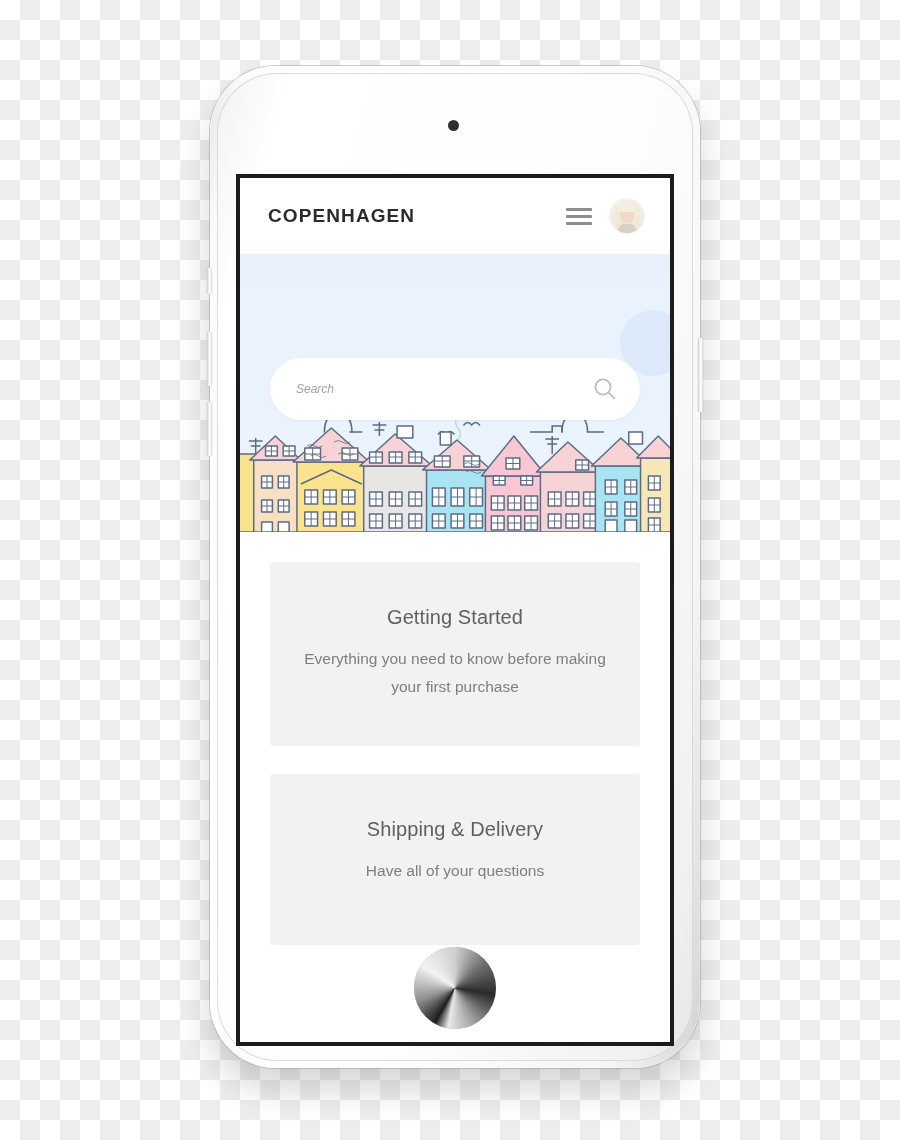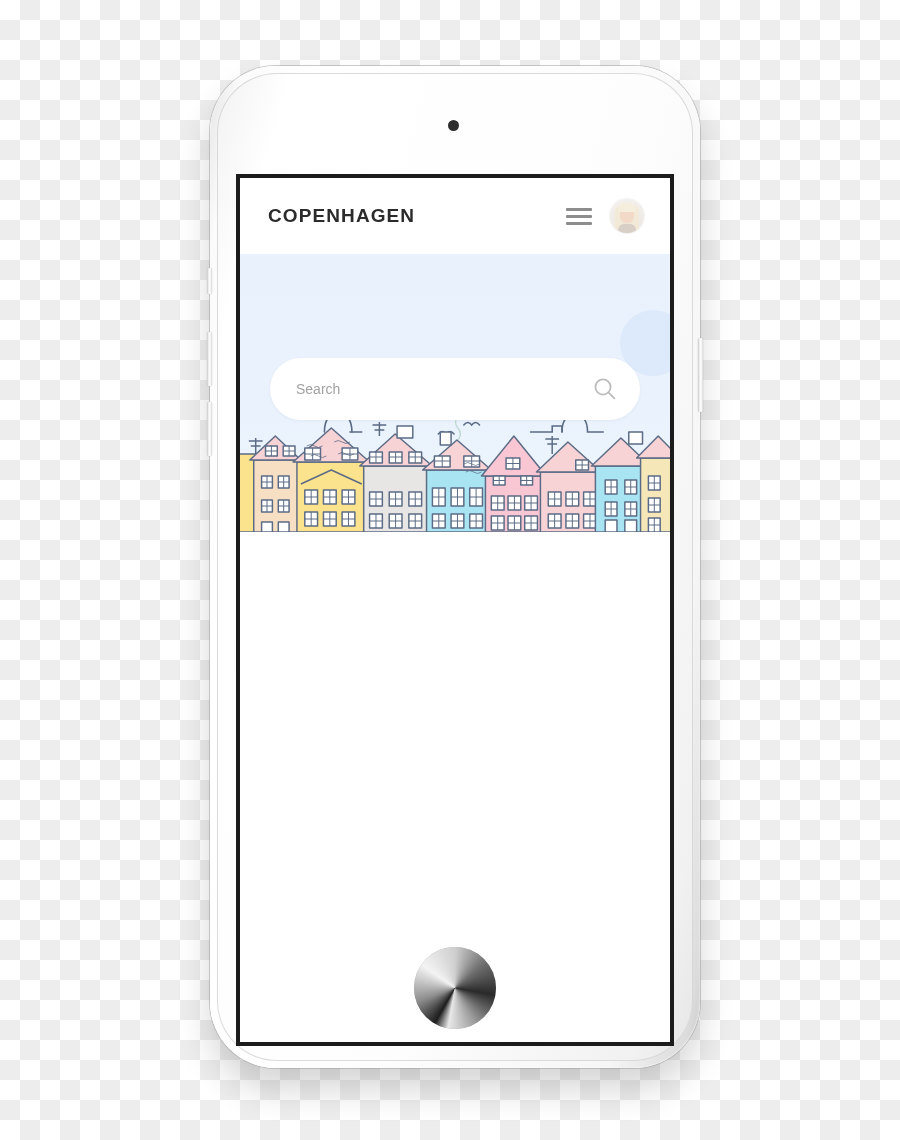--- a/index.html
+++ b/index.html
@@ -166,22 +166,23 @@
     border-radius: 31px;
     display: flex;
     align-items: center;
     padding: 0 22px 0 26px;
     box-shadow: 0 1px 3px rgba(70,90,120,0.07);
   }
   #search-input {
     flex: 1;
     border: none; outline: none; background: transparent;
     font-family: "Liberation Sans", sans-serif;
-    font-size: 14px;
+    font-size: 12px;
     color: #5d5d5d;
+    font-style: italic;
   }
   #search-input::placeholder { color: #a2a2a2; }
   #search-icon { width: 26px; height: 26px; flex: none; }
 
   
   #content {
     background: #ffffff;
     padding: 30px 30px 0 30px;
   }
   .card {
@@ -433,16 +434,29 @@
 
       <div id="search-bar">
         <input id="search-input" type="text" placeholder="Search" style="">
         <svg id="search-icon" viewBox="0 0 26 26">
           <circle cx="11" cy="11" r="7.6" fill="none" stroke="#bdbdbd" stroke-width="1.8"></circle>
           <line x1="16.4" y1="16.4" x2="22.4" y2="22.4" stroke="#bdbdbd" stroke-width="1.8" stroke-linecap="round"></line>
         </svg>
       </div>
     </div>
 
+    <div id="content">
+
+      <div class="card" id="card-getting-started">
+        <div class="card-title">Getting Started</div>
+        <div class="card-desc">Everything you need to know before making your first purchase</div>
+      </div>
+
+      <div class="card" id="card-shipping">
+        <div class="card-title">Shipping &amp; Delivery</div>
+        <div class="card-desc">Have all of your questions</div>
+      </div>
+
+    </div>
   </div>
 
   <div id="home-button"></div>
 </div>
 
 </body></html>

